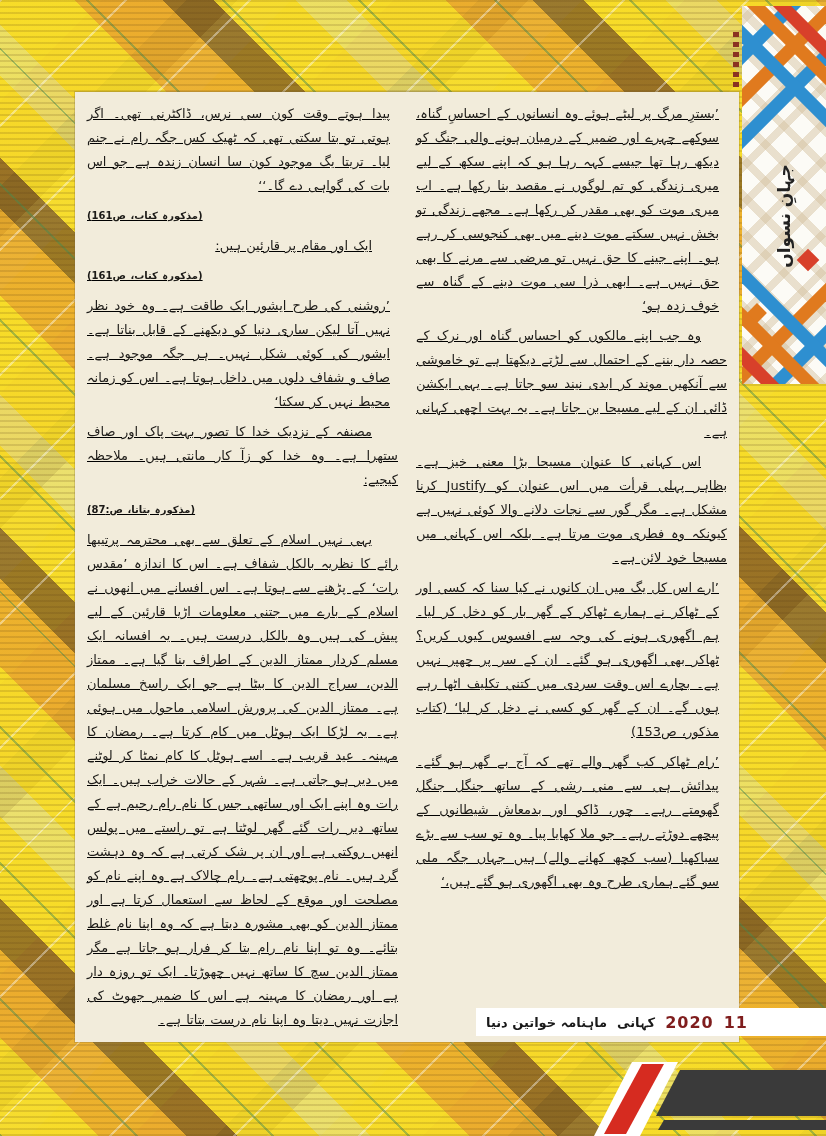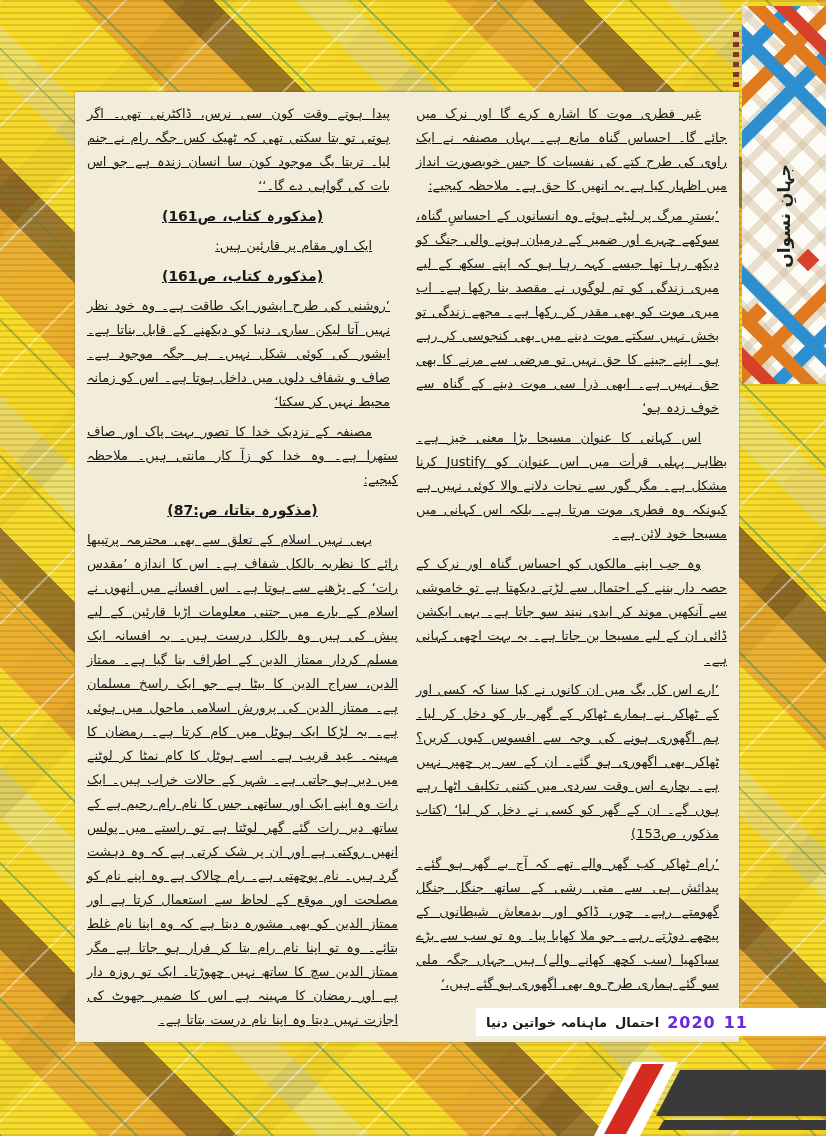--- a/index.html
+++ b/index.html
@@ -26,21 +26,21 @@
     direction:rtl;
   }
   .cols{display:flex;gap:18px;height:100%;}
   .col{flex:1;min-width:0;text-decoration:underline;}
   .blk{
     margin:0 0 6px;color:#1c1a17;font-size:13px;line-height:24px;
     text-align:justify;word-spacing:1px;
   }
   .body{text-indent:26px;}
   .quote{padding-right:8px;}
-  .citation{text-align:center;font-weight:bold;font-size:14px;text-indent:0;}
+  .citation{text-align:left;font-weight:bold;font-size:10px;text-indent:0;}
   
   .side-strip{
     position:absolute;right:0;top:6px;width:84px;height:378px;
     background:
       repeating-linear-gradient(45deg, rgba(210,190,155,.45) 0 8px, rgba(0,0,0,0) 8px 26px),
       repeating-linear-gradient(-45deg, rgba(210,190,155,.45) 0 8px, rgba(0,0,0,0) 8px 26px),
       #fcfbf6;
     overflow:visible;
   }
   .side-strip svg{position:absolute;inset:0;overflow:hidden;}
@@ -57,21 +57,21 @@
     font-size:17px;font-weight:bold;color:#222;direction:rtl;
   }
   
   .footer-bar{
     position:absolute;left:476px;right:0;top:1008px;height:28px;
     background:#ffffff;display:flex;align-items:center;
     justify-content:space-between;padding:0 78px 0 10px;box-sizing:border-box;
     direction:ltr;
   }
   .footer-bar .urdu{font-size:13px;font-weight:bold;color:#1a1a1a;direction:rtl;}
-  .footer-bar .num{font-size:16px;font-weight:bold;color:#6d28d9;letter-spacing:1px;}
+  .footer-bar .num{font-size:16px;font-weight:bold;color:#7f1d1d;letter-spacing:1px;}
   .footer-deco{position:absolute;right:0;top:1062px;width:360px;height:74px;}
 </style>
 </head>
 <body>
 
 <div class="plaid"></div>
 
 <div class="side-strip">
   <div class="perforation"></div>
   <svg viewBox="0 0 84 378" width="84" height="378">
@@ -92,43 +92,42 @@
     <rect x="8" y="300" width="14" height="14" fill="#e07a1e" transform="rotate(45 15 307)"></rect>
   </svg>
   <div class="side-title">
     <span>جہانِ نسواں</span>
   </div>
 </div>
 
 <div class="panel">
   <div class="cols">
     <div class="col">
-        <p class="blk body">غیر فطری موت کا اشارہ کرے گا اور نرک میں جائے گا۔ احساس گناہ مانع ہے۔ یہاں مصنفہ نے ایک راوی کی طرح کتے کی نفسیات کا جس خوبصورت انداز میں اظہار کیا ہے یہ انھیں کا حق ہے۔ ملاحظہ کیجیے:</p>
         <p class="blk quote">’بسترِ مرگ پر لیٹے ہوئے وہ انسانوں کے احساسِ گناہ، سوکھے چہرے اور ضمیر کے درمیان ہونے والی جنگ کو دیکھ رہا تھا جیسے کہہ رہا ہو کہ اپنے سکھ کے لیے میری زندگی کو تم لوگوں نے مقصد بنا رکھا ہے۔ اب میری موت کو بھی مقدر کر رکھا ہے۔ مجھے زندگی تو بخش نہیں سکتے موت دینے میں بھی کنجوسی کر رہے ہو۔ اپنے جینے کا حق نہیں تو مرضی سے مرنے کا بھی حق نہیں ہے۔ ابھی ذرا سی موت دینے کے گناہ سے خوف زدہ ہو‘</p>
+        <p class="blk body">وہ جب اپنے مالکوں کو احساس گناہ اور نرک کے حصہ دار بننے کے احتمال سے لڑتے دیکھتا ہے تو خاموشی سے آنکھیں موند کر ابدی نیند سو جاتا ہے۔ یہی ایکشن ڈائی ان کے لیے مسیحا بن جاتا ہے۔ یہ بہت اچھی کہانی ہے۔</p>
         <p class="blk body">اس کہانی کا عنوان مسیحا بڑا معنی خیز ہے۔ بظاہر پہلی قرأت میں اس عنوان کو Justify کرنا مشکل ہے۔ مگر گور سے نجات دلانے والا کوئی نہیں ہے کیونکہ وہ فطری موت مرتا ہے۔ بلکہ اس کہانی میں مسیحا خود لائن ہے۔</p>
-        <p class="blk body">وہ جب اپنے مالکوں کو احساس گناہ اور نرک کے حصہ دار بننے کے احتمال سے لڑتے دیکھتا ہے تو خاموشی سے آنکھیں موند کر ابدی نیند سو جاتا ہے۔ یہی ایکشن ڈائی ان کے لیے مسیحا بن جاتا ہے۔ یہ بہت اچھی کہانی ہے۔</p>
         <p class="blk quote">’ارے اس کل یگ میں ان کانوں نے کیا سنا کہ کسی اور کے ٹھاکر نے ہمارے ٹھاکر کے گھر بار کو دخل کر لیا۔ ہم اگھوری ہونے کی وجہ سے افسوس کیوں کریں؟ ٹھاکر بھی اگھوری ہو گئے۔ ان کے سر پر چھپر نہیں ہے۔ بچارے اس وقت سردی میں کتنی تکلیف اٹھا رہے ہوں گے۔ ان کے گھر کو کسی نے دخل کر لیا‘ (کتاب مذکور، ص153)</p>
         <p class="blk quote">’رام ٹھاکر کب گھر والے تھے کہ آج بے گھر ہو گئے۔ پیدائش ہی سے منی رشی کے ساتھ جنگل جنگل گھومتے رہے۔ چور، ڈاکو اور بدمعاش شیطانوں کے پیچھے دوڑتے رہے۔ جو ملا کھایا پیا۔ وہ تو سب سے بڑے سباکھیا (سب کچھ کھانے والے) ہیں جہاں جگہ ملی سو گئے ہماری طرح وہ بھی اگھوری ہو گئے ہیں،‘</p>
       </div>
     <div class="col">
         <p class="blk quote">پیدا ہوتے وقت کون سی نرس، ڈاکٹرنی تھی۔ اگر ہوتی تو بتا سکتی تھی کہ ٹھیک کس جگہ رام نے جنم لیا۔ تریتا یگ موجود کون سا انسان زندہ ہے جو اس بات کی گواہی دے گا۔‘‘</p>
         <p class="blk citation">(مذکورہ کتاب، ص161)</p>
         <p class="blk body">ایک اور مقام پر قارئین ہیں:</p>
         <p class="blk citation">(مذکورہ کتاب، ص161)</p>
         <p class="blk quote">’روشنی کی طرح ایشور ایک طاقت ہے۔ وہ خود نظر نہیں آتا لیکن ساری دنیا کو دیکھنے کے قابل بناتا ہے۔ ایشور کی کوئی شکل نہیں۔ ہر جگہ موجود ہے۔ صاف و شفاف دلوں میں داخل ہوتا ہے۔ اس کو زمانہ محیط نہیں کر سکتا‘</p>
         <p class="blk body">مصنفہ کے نزدیک خدا کا تصور بہت پاک اور صاف ستھرا ہے۔ وہ خدا کو زآ کار مانتی ہیں۔ ملاحظہ کیجیے:</p>
         <p class="blk citation">(مذکورہ بتاتا، ص:87)</p>
         <p class="blk body">یہی نہیں اسلام کے تعلق سے بھی محترمہ پرتیبھا رائے کا نظریہ بالکل شفاف ہے۔ اس کا اندازہ ’مقدس رات‘ کے پڑھنے سے ہوتا ہے۔ اس افسانے میں انھوں نے اسلام کے بارے میں جتنی معلومات اڑیا قارئین کے لیے پیش کی ہیں وہ بالکل درست ہیں۔ یہ افسانہ ایک مسلم کردار ممتاز الدین کے اطراف بنا گیا ہے۔ ممتاز الدین، سراج الدین کا بیٹا ہے جو ایک راسخ مسلمان ہے۔ ممتاز الدین کی پرورش اسلامی ماحول میں ہوئی ہے۔ یہ لڑکا ایک ہوٹل میں کام کرتا ہے۔ رمضان کا مہینہ۔ عید قریب ہے۔ اسے ہوٹل کا کام نمٹا کر لوٹنے میں دیر ہو جاتی ہے۔ شہر کے حالات خراب ہیں۔ ایک رات وہ اپنے ایک اور ساتھی جس کا نام رام رحیم ہے کے ساتھ دیر رات گئے گھر لوٹتا ہے تو راستے میں پولس انھیں روکتی ہے اور ان پر شک کرتی ہے کہ وہ دہشت گرد ہیں۔ نام پوچھتی ہے۔ رام چالاک ہے وہ اپنے نام کو مصلحت اور موقع کے لحاظ سے استعمال کرتا ہے اور ممتاز الدین کو بھی مشورہ دیتا ہے کہ وہ اپنا نام غلط بتائے۔ وہ تو اپنا نام رام بتا کر فرار ہو جاتا ہے مگر ممتاز الدین سچ کا ساتھ نہیں چھوڑتا۔ ایک تو روزہ دار ہے اور رمضان کا مہینہ ہے اس کا ضمیر جھوٹ کی اجازت نہیں دیتا وہ اپنا نام درست بتاتا ہے۔</p>
       </div>
   </div>
 </div>
 
 <div class="footer-bar">
   <span class="urdu">ماہنامہ خواتین دنیا</span>
-  <span class="urdu">احتمال</span>
+  <span class="urdu">کہانی</span>
   <span class="num">2020</span>
   <span class="num">11</span>
 </div>
 
 <svg class="footer-deco" viewBox="0 0 360 74">
   <polygon fill="#ffffff" points="166,0 212,0 174,74 128,74"></polygon>
   <polygon fill="#d62b20" points="176,2 198,2 160,72 138,72"></polygon>
   <polygon fill="#3a3a3a" points="214,8 360,8 360,54 190,54"></polygon>
   <polygon fill="#3a3a3a" points="198,58 360,58 360,68 192,68"></polygon>
 </svg>

